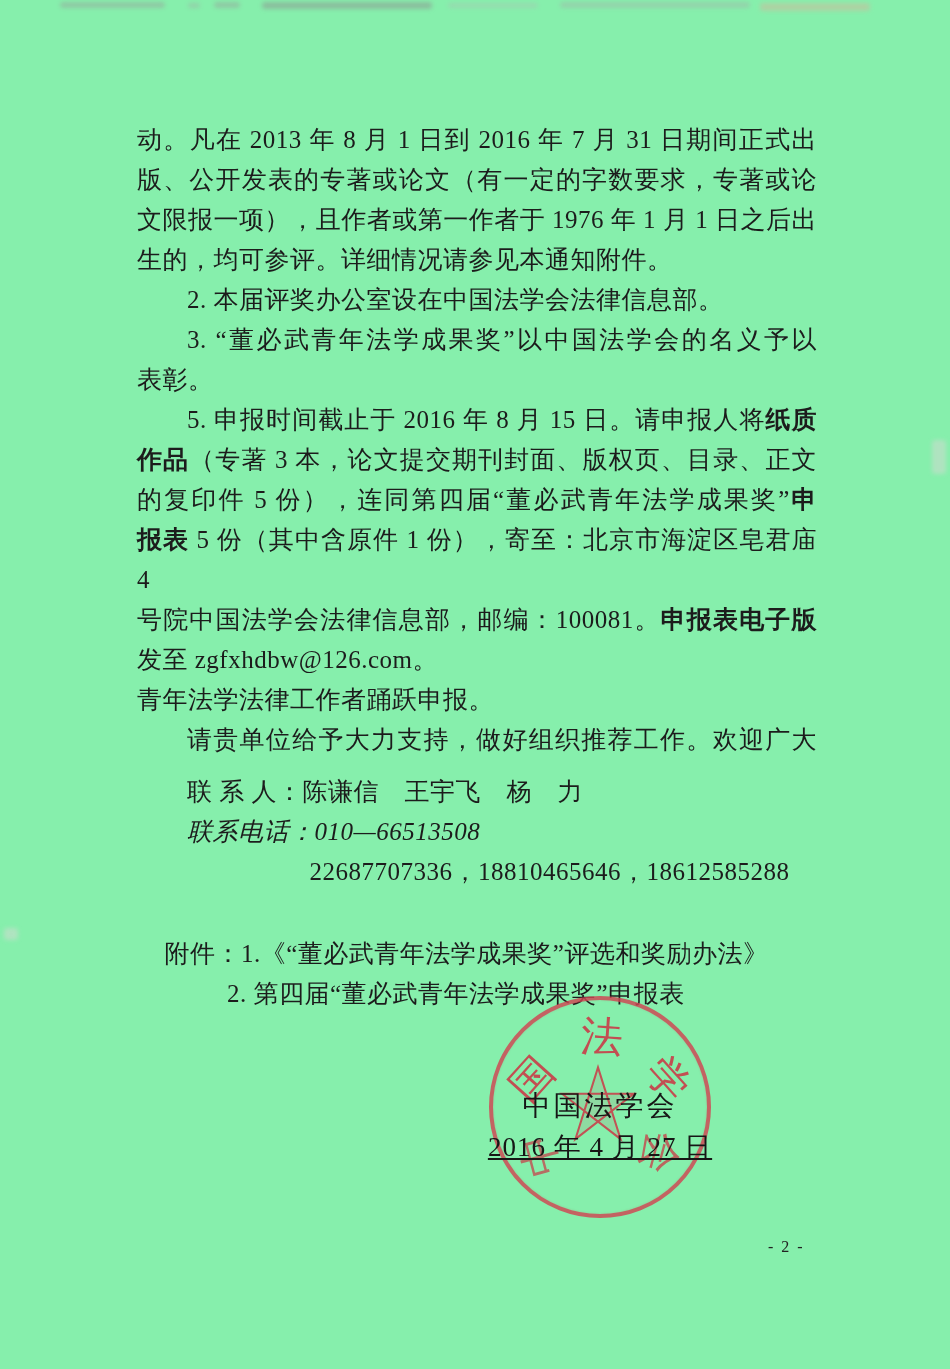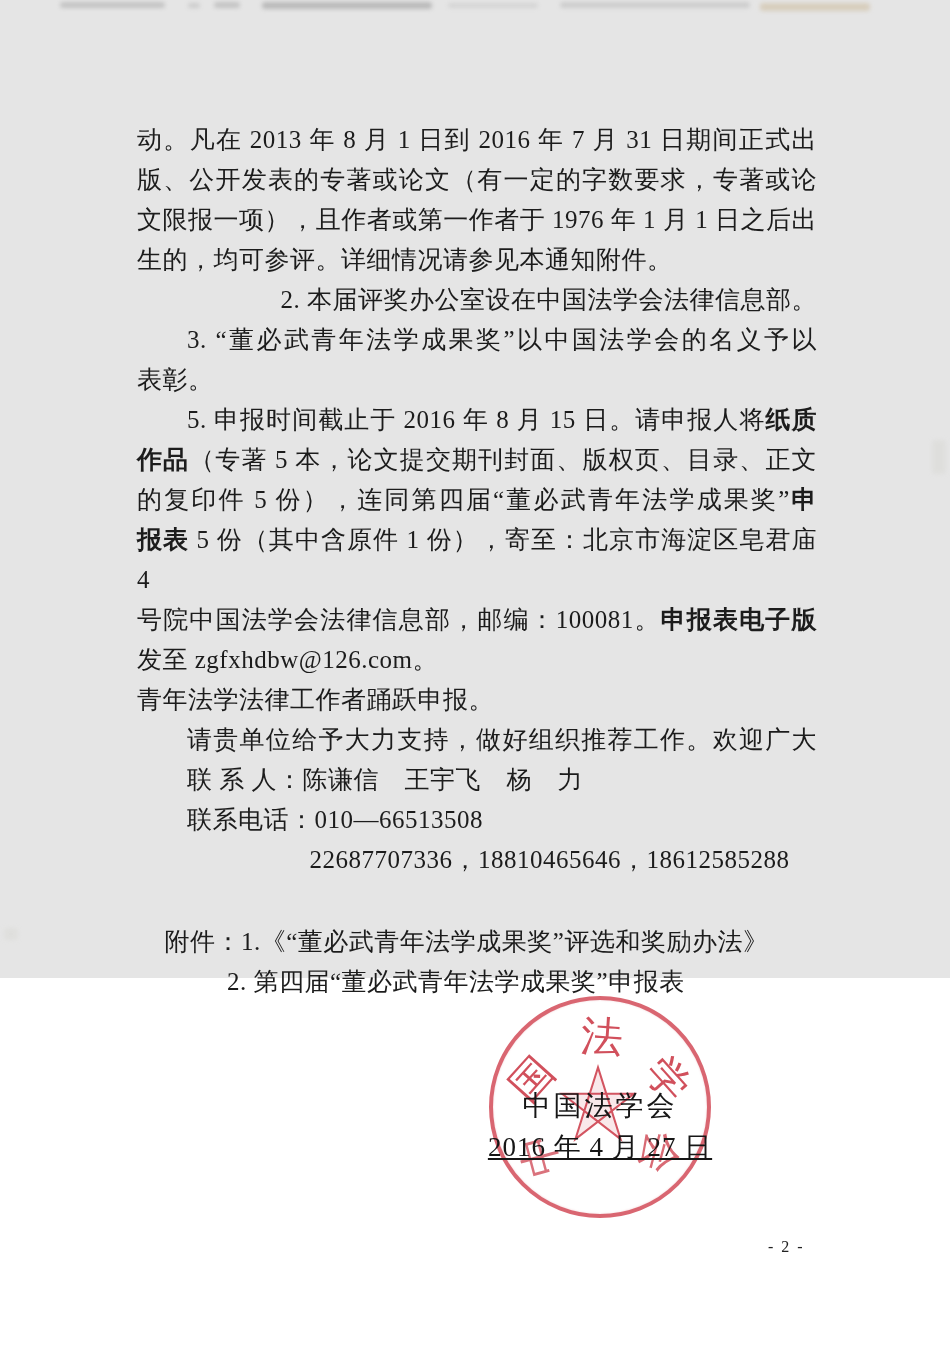--- a/index.html
+++ b/index.html
@@ -6,22 +6,22 @@
   body{
     width:950px;height:1369px;
     background:#ffffff;
     font-family:"Liberation Serif","DejaVu Serif",serif;
     color:#1c1c1c;
     position:relative;
     overflow:hidden;
   }
   .page{
     position:relative;
-    width:950px;height:978px;
-    background:#e5e5e5;
+    width:950px;height:1369px;
+    background:#86efac;
   }
   
   .doc-body{
     position:absolute;
     left:137px; top:0;
     width:680px;
     padding-top:120px;
     font-size:25px;
     line-height:40px;
     letter-spacing:0.5px;
@@ -124,33 +124,33 @@
   <div class="artifact a6"></div>
   <div class="artifact a7"></div>
   <div class="artifact a8"></div>
   <div class="artifact a9"></div>
 
   <div class="doc-body" id="doc-lines">
       <div class="line j"><span>动。凡在 2013 年 8 月 1 日到 2016 年 7 月 31 日期间正式出</span></div>
       <div class="line j"><span>版、公开发表的专著或论文（有一定的字数要求，专著或论</span></div>
       <div class="line j"><span>文限报一项），且作者或第一作者于 1976 年 1 月 1 日之后出</span></div>
       <div class="line"><span>生的，均可参评。详细情况请参见本通知附件。</span></div>
-      <div class="line" style="padding-left: 2em; text-align: right;"><span>2. 本届评奖办公室设在中国法学会法律信息部。</span></div>
+      <div class="line" style="padding-left: 2em;"><span>2. 本届评奖办公室设在中国法学会法律信息部。</span></div>
       <div class="line j" style="padding-left: 2em;"><span>3. “董必武青年法学成果奖”以中国法学会的名义予以</span></div>
       <div class="line"><span>表彰。</span></div>
       <div class="line j" style="padding-left: 2em;"><span>5. 申报时间截止于 2016 年 8 月 15 日。请申报人将</span><span class="b">纸质</span></div>
-      <div class="line j"><span class="b">作品</span><span>（专著 5 本，论文提交期刊封面、版权页、目录、正文</span></div>
+      <div class="line j"><span class="b">作品</span><span>（专著 3 本，论文提交期刊封面、版权页、目录、正文</span></div>
       <div class="line j"><span>的复印件 5 份），连同第四届“董必武青年法学成果奖”</span><span class="b">申</span></div>
       <div class="line j"><span class="b">报表</span><span> 5 份（其中含原件 1 份），寄至：北京市海淀区皂君庙 4</span></div>
       <div class="line j"><span>号院中国法学会法律信息部，邮编：100081。</span><span class="b">申报表电子版</span></div>
       <div class="line"><span>发至 zgfxhdbw@126.com。</span></div>
       <div class="line"><span>青年法学法律工作者踊跃申报。</span></div>
       <div class="line j" style="padding-left: 2em;"><span>请贵单位给予大力支持，做好组织推荐工作。欢迎广大</span></div>
-      <div class="line" style="padding-left: 2em;"><span>联 系 人：陈谦信　王宇飞　杨　力</span></div>
-      <div class="line" style="padding-left: 2em;"><span>联系电话：010—66513508</span></div>
+      <div class="line" style="padding-left: 2em; margin-top: 12px;"><span>联 系 人：陈谦信　王宇飞　杨　力</span></div>
+      <div class="line" style="padding-left: 2em; font-style: italic;"><span>联系电话：010—66513508</span></div>
       <div class="line" style="padding-left: 6.9em;"><span>22687707336，18810465646，18612585288</span></div>
       <div class="line" style="padding-left: 1.1em; margin-top: 42px;"><span>附件：1.《“董必武青年法学成果奖”评选和奖励办法》</span></div>
       <div class="line" style="padding-left: 3.6em;"><span>2. 第四届“董必武青年法学成果奖”申报表</span></div>
     </div>
 
   <div class="stamp">
     <div class="seal-circle"></div>
     <span class="seal-ch seal-ch1">中</span>
     <span class="seal-ch seal-ch2">国</span>
     <span class="seal-ch seal-ch3">法</span>

